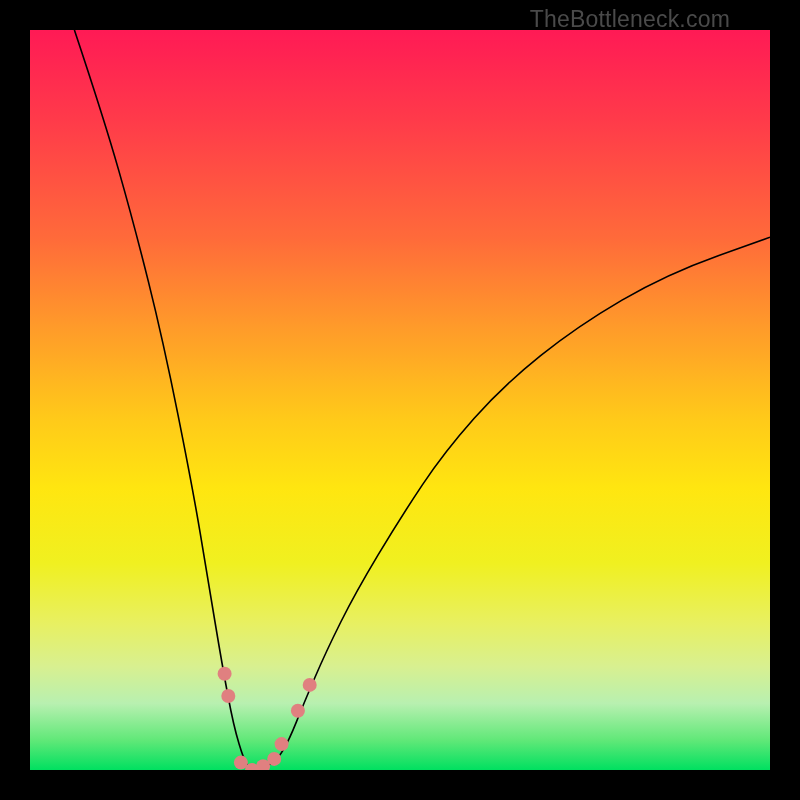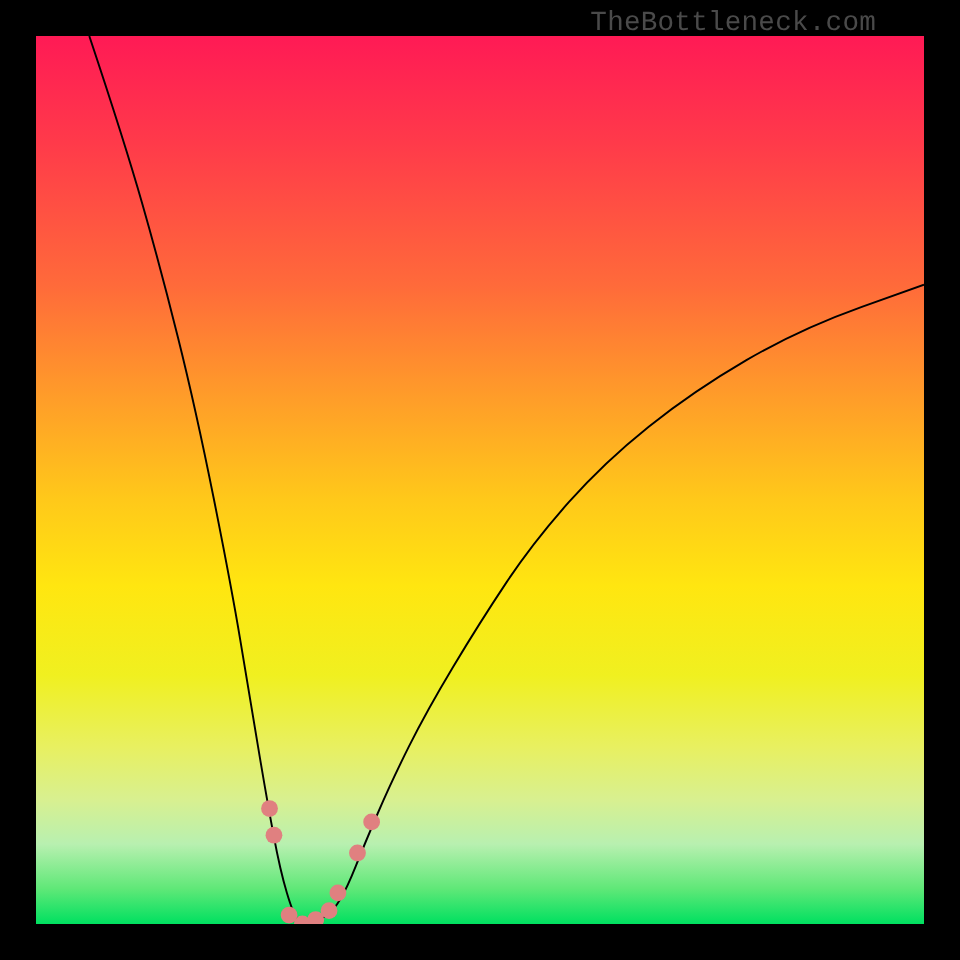--- a/index.html
+++ b/index.html
@@ -11,21 +11,20 @@
     font-family: Arial, Helvetica, sans-serif;
     overflow: hidden;
   }
   .frame {
     position: absolute;
     left: 0;
     top: 0;
     width: 740px;
     height: 800px;
     background: #000;
-    font-family: Liberation Mono, monospace;
   }
   .plot-area {
     position: absolute;
     left: 30px;
     top: 30px;
     width: 740px;
     height: 740px;
     background: linear-gradient(to bottom,
       #ff1a55 0%,
       #ff3a4a 12%,

